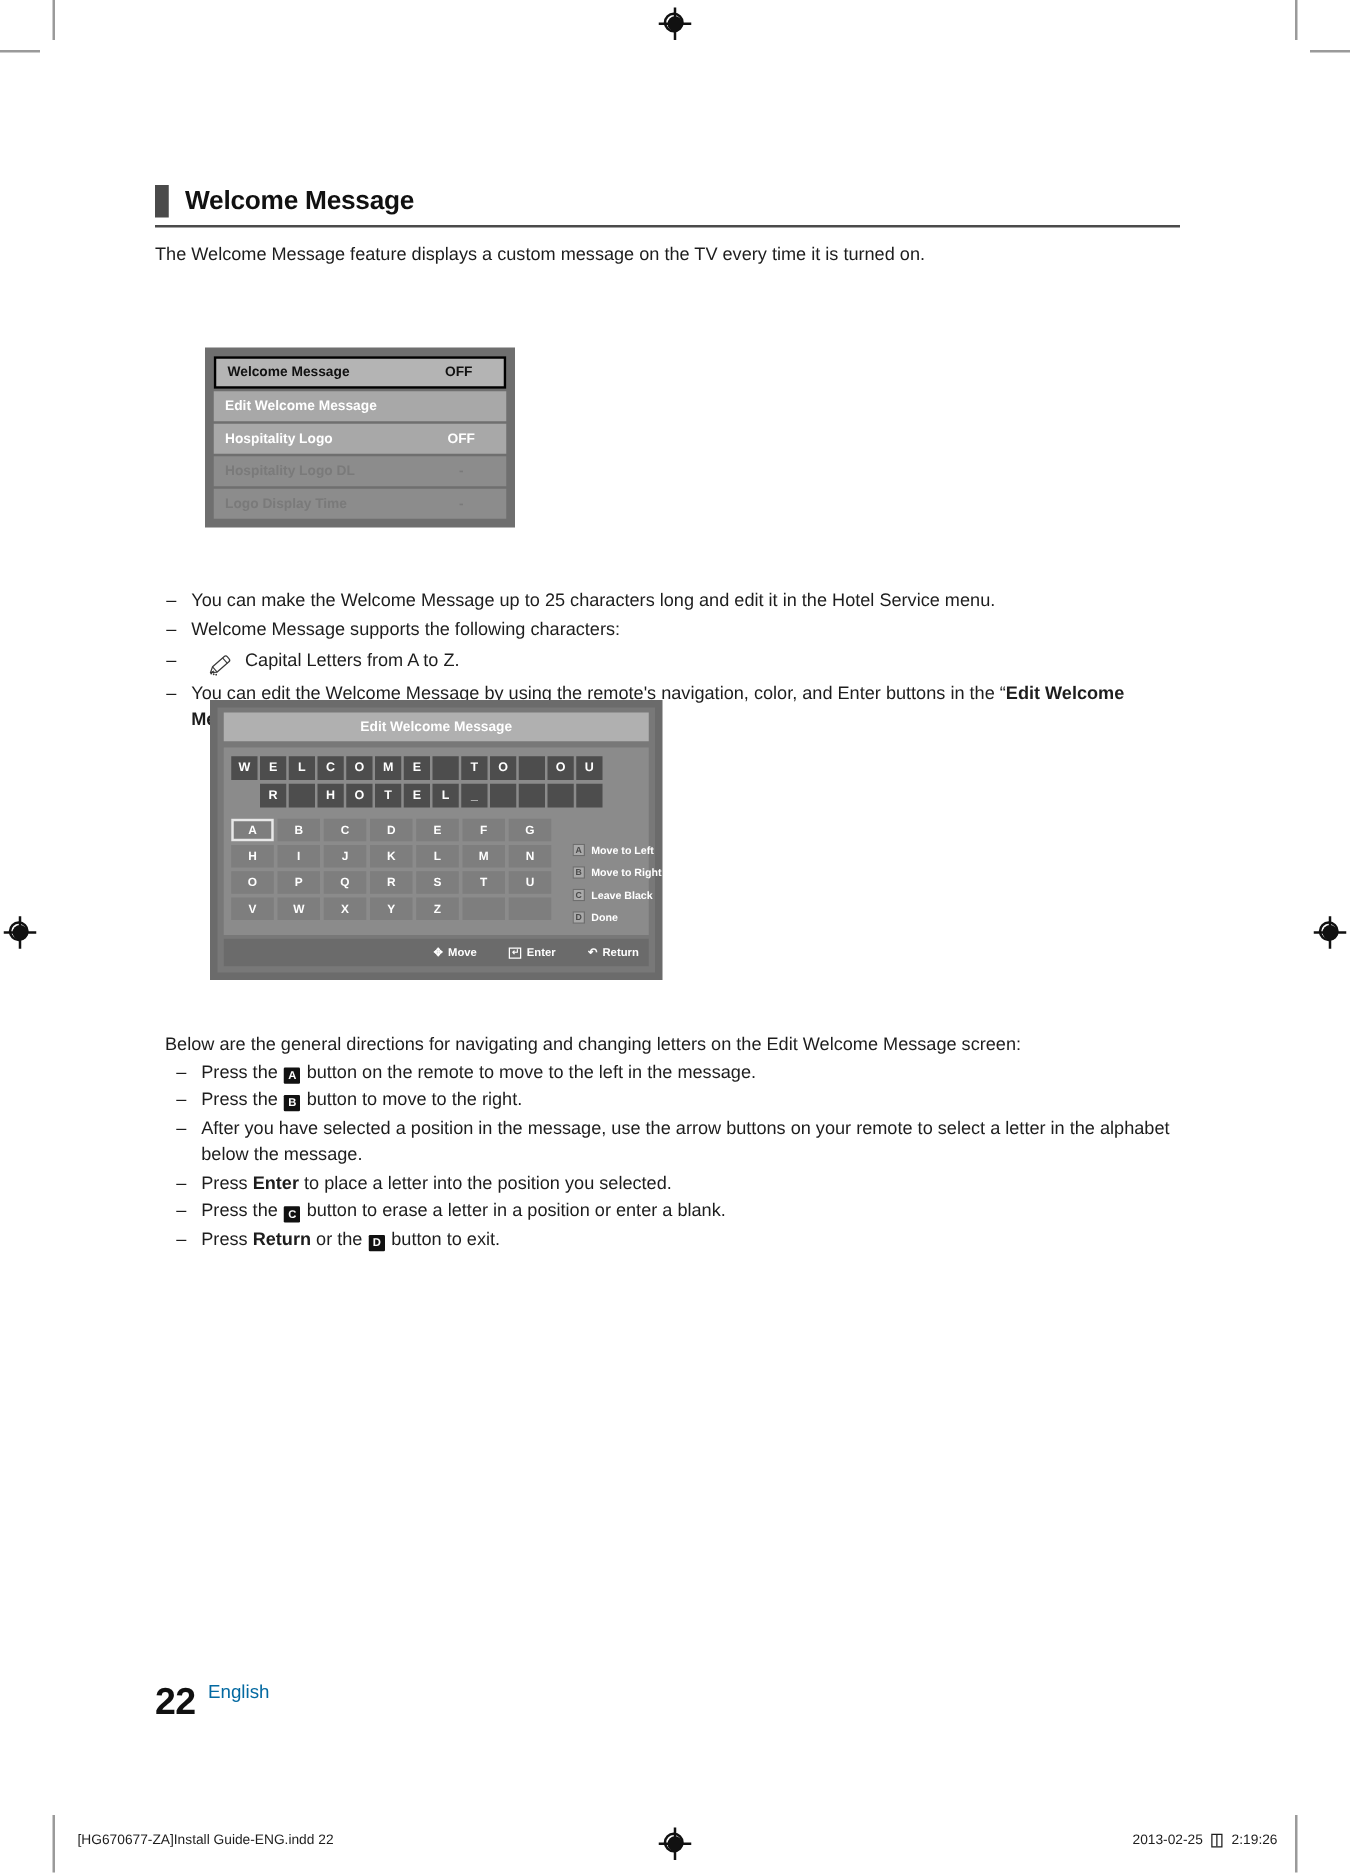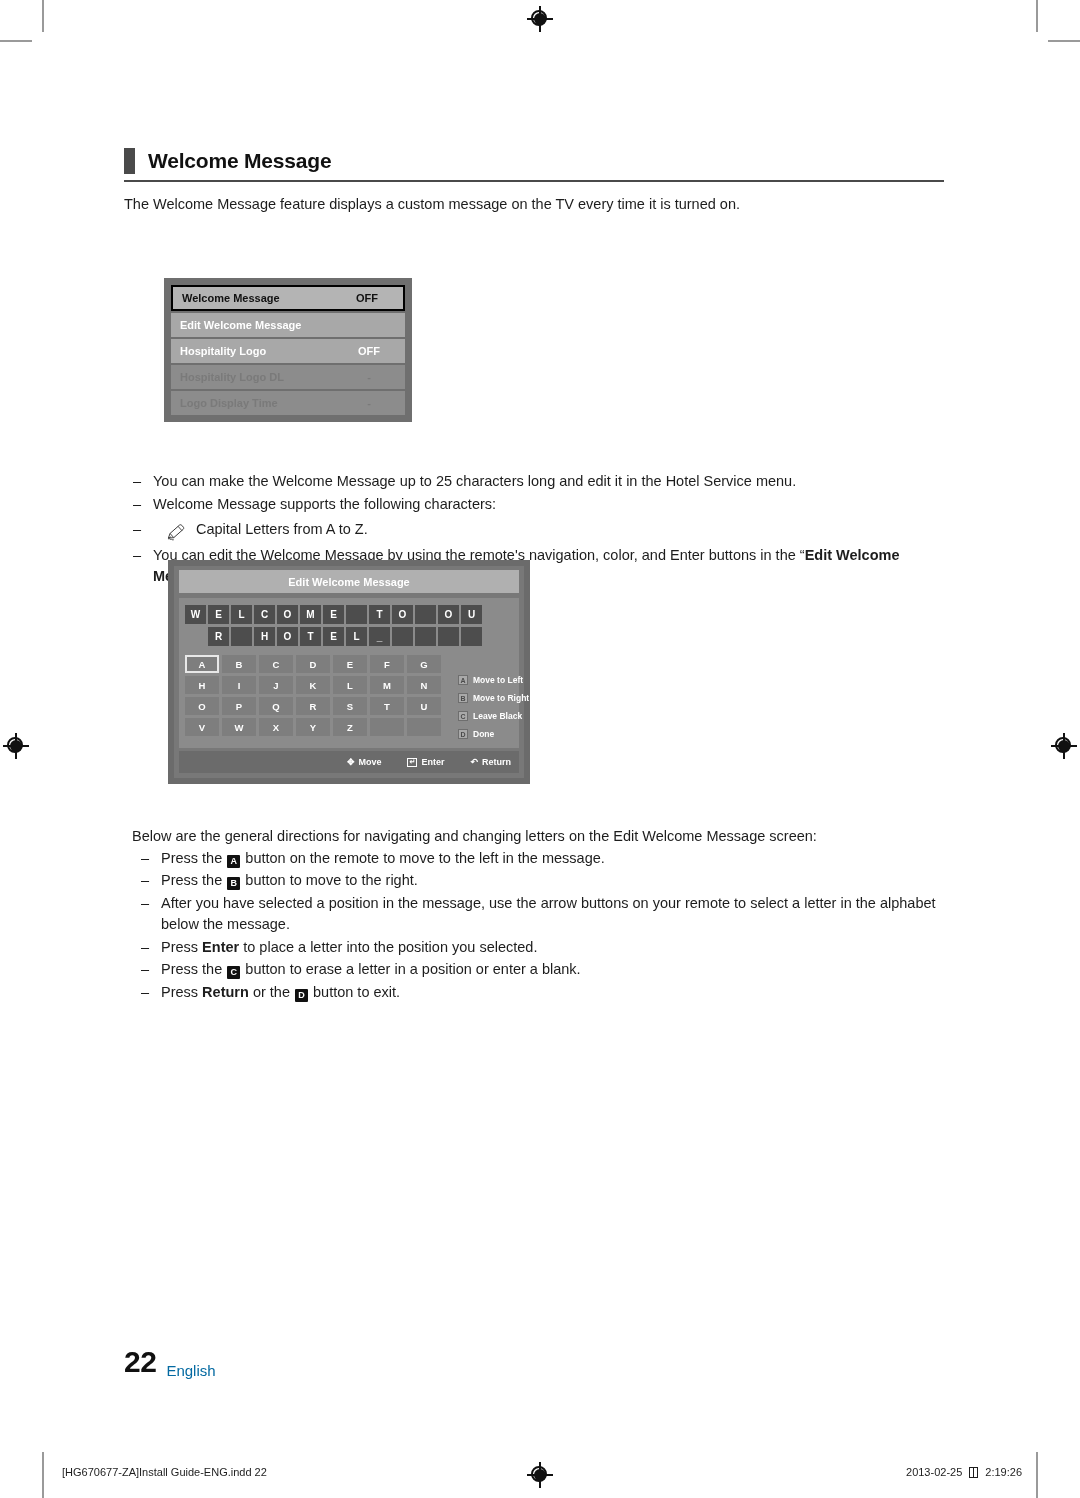--- a/index.html
+++ b/index.html
@@ -313,21 +313,21 @@
     vertical-align: -1px;
     margin: 0 1px;
     box-sizing: border-box;
   }
 
   
   .page-num-wrap {
     position: absolute;
     left: 124px; top: 1345px;
     display: flex;
-    align-items: flex-end;
+    align-items: flex-start;
   }
   .page-num {
     font-size: 30px;
     font-weight: bold;
     color: #111;
     letter-spacing: -0.5px;
   }
   .page-lang {
     font-size: 15px;
     color: #0369a1;

